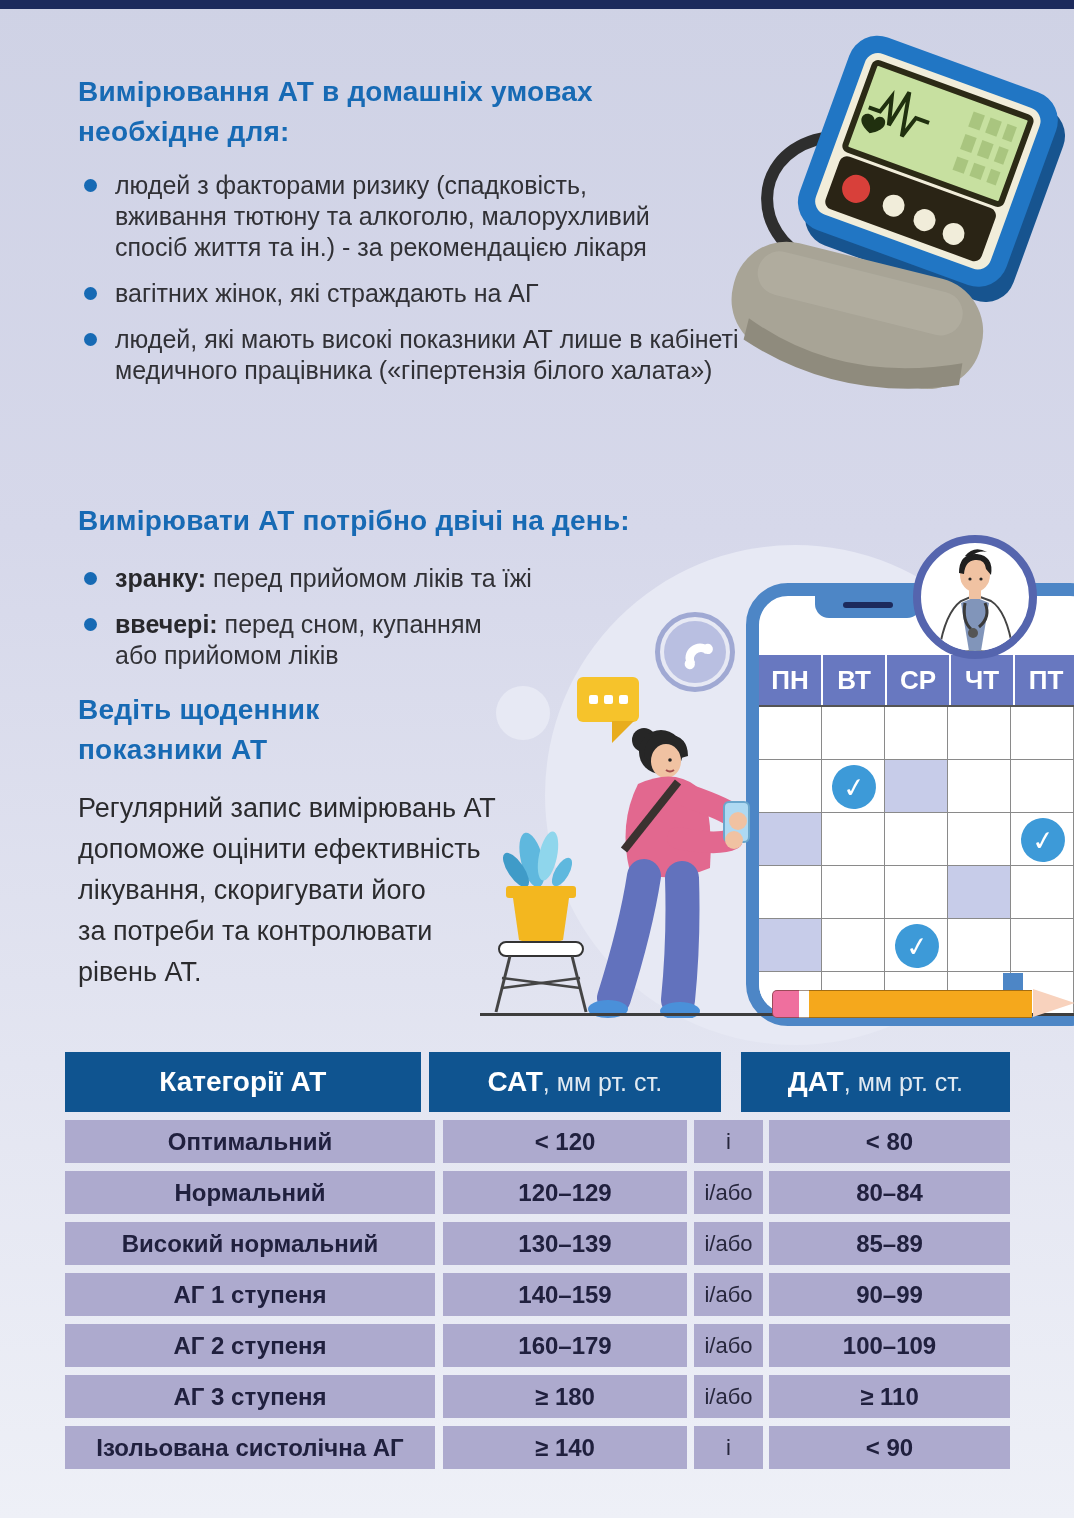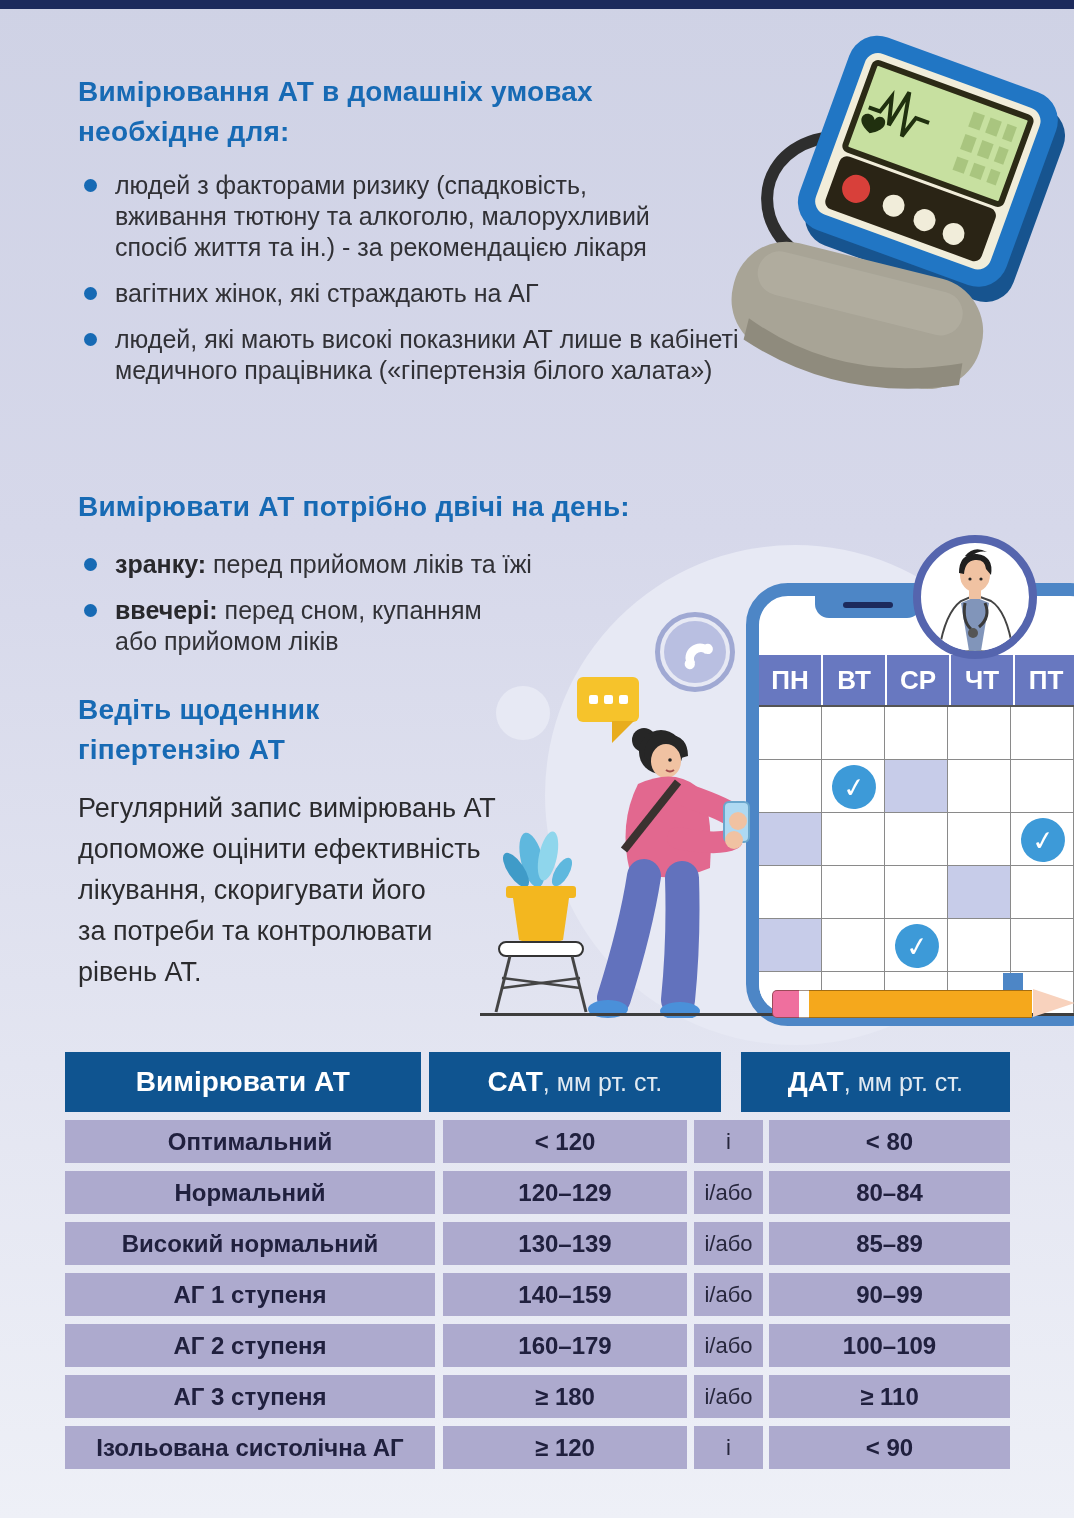--- a/index.html
+++ b/index.html
@@ -99,38 +99,38 @@
         <span class="btext pre">вагітних жінок, які страждають на АГ</span>
       </div>
       <div class="bullet">
         <span class="dot"></span>
         <span class="btext pre">людей, які мають високі показники АТ лише в кабінеті
 медичного працівника («гіпертензія білого халата»)</span>
       </div>
     </div>
   </div>
 
-  <div class="sec" style="top:487px;width:640px;">
+  <div class="sec" style="top:501px;width:640px;">
     <div class="h-title">Вимірювати АТ потрібно двічі на день:</div>
     <div class="bullets" style="margin-top:22px;">
       <div class="bullet">
         <span class="dot"></span>
         <span class="btext pre"><span class="blead">зранку:</span><span> перед прийомом ліків та їжі</span></span>
       </div>
       <div class="bullet">
         <span class="dot"></span>
         <span class="btext pre"><span class="blead">ввечері:</span><span> перед сном, купанням
 або прийомом ліків</span></span>
       </div>
     </div>
   </div>
 
   <div class="sec" style="top:690px;width:460px;">
     <div class="h-title pre">Ведіть щоденник
-гіпертензію АТ</div>
+показники АТ</div>
   </div>
   <div class="sec para pre" style="top:788px;width:470px;">Регулярний запис вимірювань АТ
 допоможе оцінити ефективність
 лікування, скоригувати його
 за потреби та контролювати
 рівень АТ.</div>
 
   <svg class="bpm" width="359" height="405" viewBox="0 0 359 405">
     <path d="M92,238 C 40,215 35,140 100,120 C 140,108 162,150 180,170" stroke="#2e2e2e" stroke-width="12" fill="none" stroke-linecap="round"></path>
     <g transform="rotate(20 215 150)">
@@ -286,21 +286,21 @@
 
   <div class="pencil">
     <div class="eraser"></div>
     <div class="band"></div>
     <div class="body"></div>
     <div class="tip"></div>
   </div>
 
   <div class="bp-table">
     <div class="t-head">
-      <div class="th th1">Вимірювати АТ</div>
+      <div class="th th1">Категорії АТ</div>
       <div class="th th2">
           <span>САТ</span>
           <span class="unit">, мм рт. ст.</span>
         </div>
       <div class="th th3">
           <span>ДАТ</span>
           <span class="unit">, мм рт. ст.</span>
         </div>
     </div>
     <div class="t-row">
@@ -334,18 +334,18 @@
       <div class="td td4">100–109</div>
     </div>
     <div class="t-row">
       <div class="td td1">АГ 3 ступеня</div>
       <div class="td td2">≥ 180</div>
       <div class="td td3">і/або</div>
       <div class="td td4">≥ 110</div>
     </div>
     <div class="t-row">
       <div class="td td1">Ізольована систолічна АГ</div>
-      <div class="td td2">≥ 120</div>
+      <div class="td td2">≥ 140</div>
       <div class="td td3">і</div>
       <div class="td td4">&lt; 90</div>
     </div>
   </div>
 </div>
 
 </body></html>

